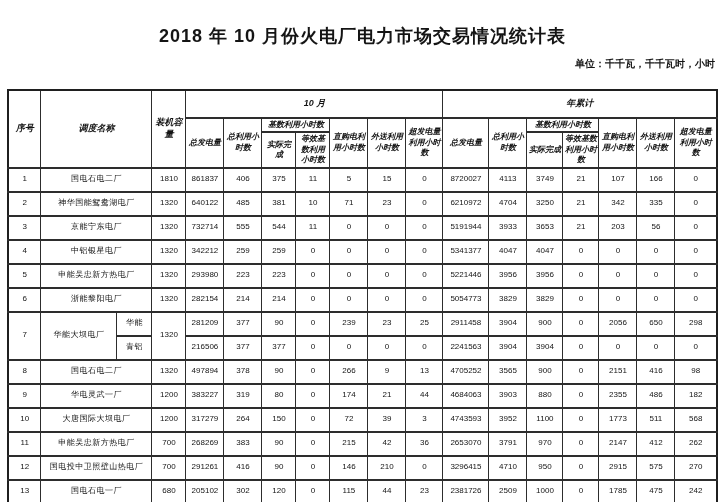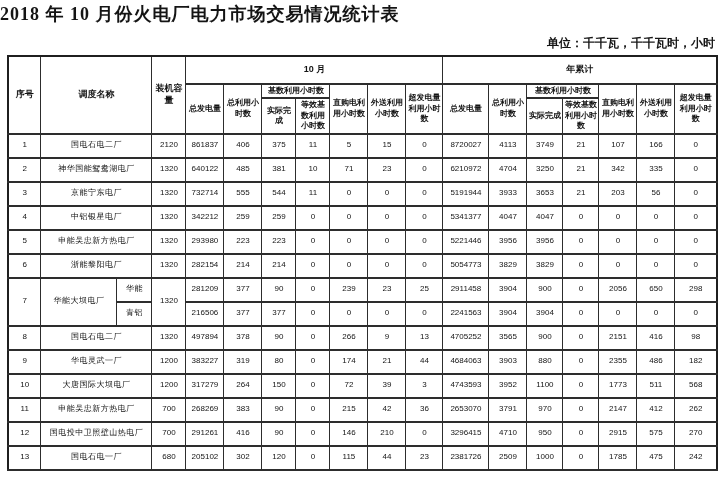--- a/index.html
+++ b/index.html
@@ -4,31 +4,32 @@
 <style>
   html,body { margin:0; padding:0; }
   body {
     width:725px; height:502px;
     background:#ffffff;
     color:#141414;
     font-family:"Liberation Sans","DejaVu Sans",sans-serif;
     overflow:hidden;
   }
   .title {
-    font-family:Liberation Serif, serif;
+    text-align:center;
+    font-family:Liberation Sans, sans-serif;
     font-weight:bold;
     font-size:18px;
     letter-spacing:1px;
-    padding-top:2px;
+    padding-top:24px;
   }
   .units {
     text-align:right;
     font-weight:bold;
-    font-size:12px;
-    margin:9px 10px 3px 0;
+    font-size:10px;
+    margin:9px 10px 18px 0;
   }
   table {
     border-collapse:collapse;
     table-layout:fixed;
     width:709px;
     margin:0 auto;
     border:2px solid #1f1f1f;
   }
   th, td {
     border:1px solid #2d2d2d;
@@ -36,20 +37,21 @@
     text-align:center;
     vertical-align:middle;
     padding:0 1px;
     overflow:hidden;
   }
   thead th {
     font-size:8px;
     font-weight:bold;
     line-height:1.3;
     padding:1px;
+    font-style:italic;
   }
   thead tr.band th { height:24px; font-size:9px; }
   tbody td {
     font-size:8px;
     height:22px;
     line-height:1.1;
   }
   td.name { letter-spacing:0.5px; }
 </style>
 </head>
@@ -105,21 +107,21 @@
       <th>实际完成</th>
       <th>等效基数利用小时数</th>
       <th>实际完成</th>
       <th>等效基数利用小时数</th>
     </tr>
   </thead>
   <tbody>
       <tr>
         <td>1</td>
         <td colspan="2" class="name">国电石电二厂</td>
-        <td>2120</td>
+        <td>1810</td>
         <td>861837</td>
         <td>406</td>
         <td>375</td>
         <td>11</td>
         <td>5</td>
         <td>15</td>
         <td>0</td>
         <td>8720027</td>
         <td>4113</td>
         <td>3749</td>

